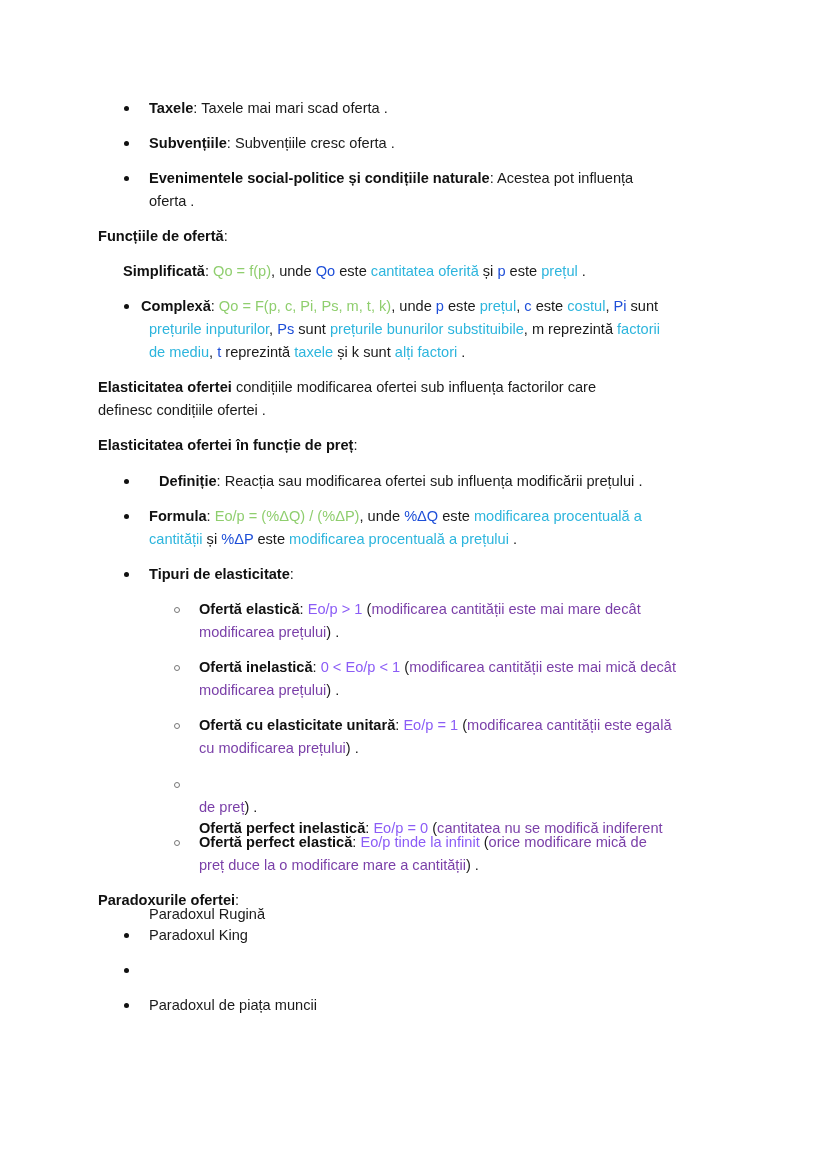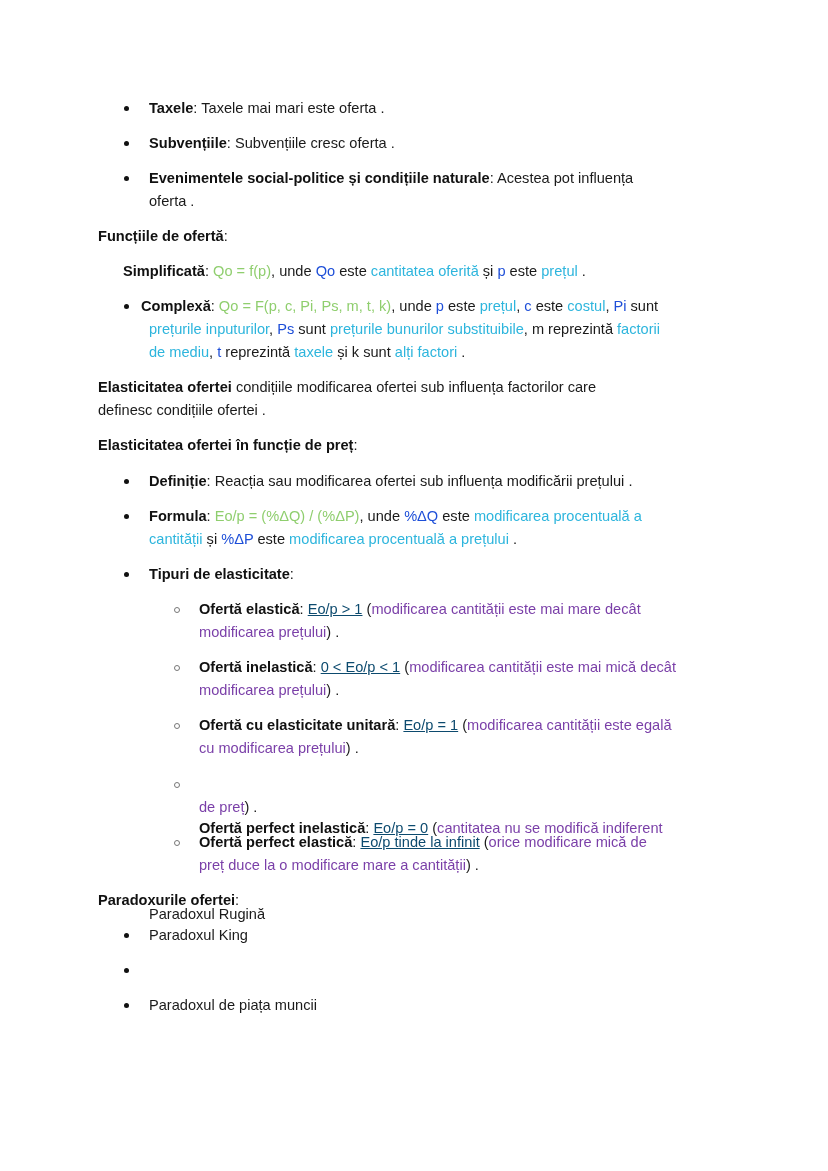--- a/index.html
+++ b/index.html
@@ -5,28 +5,28 @@
   html, body { margin:0; padding:0; background:#ffffff; }
   body { width:828px; height:1171px; position:relative; overflow:hidden;
          font-family:"Liberation Sans", sans-serif; font-size:14.6px; color:#1a1a1a; }
   .line { position:absolute; white-space:nowrap; line-height:23px; }
   .bullet { position:absolute; width:5px; height:5px; border-radius:50%; background:#111; }
   .circ { position:absolute; width:6px; height:6px; border-radius:50%; border:1px solid #777; box-sizing:border-box; }
   b { font-weight:bold; color:#111; }
   .g { color:#8fce6e; }   
   .m { color:#1d4ed8; }   
   .c { color:#2db5dd; }   
-  .r { color:#0c4a6e;text-decoration:underline; }   
+  .r { color:#8b5cf6; }   
   .p { color:#7a3fa8; }   
 </style>
 </head>
 <body>
 
 <span class="bullet" style="left:124px;top:106px"></span>
-<div class="line" style="left:149px;top:97px"><b>Taxele</b><span>: </span><span>Taxele mai mari este oferta .</span></div>
+<div class="line" style="left:149px;top:97px"><b>Taxele</b><span>: </span><span>Taxele mai mari scad oferta .</span></div>
 
 <span class="bullet" style="left:124px;top:141px"></span>
 <div class="line" style="left:149px;top:132px"><b>Subvențiile</b><span>: </span><span>Subvențiile cresc oferta .</span></div>
 
 <span class="bullet" style="left:124px;top:176px"></span>
 <div class="line" style="left:149px;top:167px"><b>Evenimentele social-politice și condițiile naturale</b><span>: </span><span>Acestea pot influența</span></div>
 <div class="line" style="left:149px;top:190px"><span>oferta .</span></div>
 
 <div class="line" style="left:98px;top:225px"><b>Funcțiile de ofertă</b><span>:</span></div>
 
@@ -36,21 +36,21 @@
 <div class="line" style="left:141px;top:295px"><b>Complexă</b><span>: </span><span class="g">Qo = F(p, c, Pi, Ps, m, t, k)</span><span>, unde </span><span class="m">p</span><span> este </span><span class="c">prețul</span><span>, </span><span class="m">c</span><span> este </span><span class="c">costul</span><span>, </span><span class="m">Pi</span><span> sunt</span></div>
 <div class="line" style="left:149px;top:318px"><span class="c">prețurile inputurilor</span><span>, </span><span class="m">Ps</span><span> sunt </span><span class="c">prețurile bunurilor substituibile</span><span>, m reprezintă </span><span class="c">factorii</span></div>
 <div class="line" style="left:149px;top:341px"><span class="c">de mediu</span><span>, </span><span class="m">t</span><span> reprezintă </span><span class="c">taxele</span><span> și k sunt </span><span class="c">alți factori</span><span> .</span></div>
 
 <div class="line" style="left:98px;top:376px"><b>Elasticitatea ofertei</b><span> condițiile modificarea ofertei sub influența factorilor care</span></div>
 <div class="line" style="left:98px;top:399px"><span>definesc condițiile ofertei .</span></div>
 
 <div class="line" style="left:98px;top:434px"><b>Elasticitatea ofertei în funcție de preț</b><span>:</span></div>
 
 <span class="bullet" style="left:124px;top:479px"></span>
-<div class="line" style="left:149px;top:470px"><b>Definiție</b><span>: </span><span>Reacția sau modificarea ofertei sub influența modificării prețului .</span></div>
+<div class="line" style="left:159px;top:470px"><b>Definiție</b><span>: </span><span>Reacția sau modificarea ofertei sub influența modificării prețului .</span></div>
 
 <span class="bullet" style="left:124px;top:514px"></span>
 <div class="line" style="left:149px;top:505px"><b>Formula</b><span>: </span><span class="g">Eo/p = (%ΔQ) / (%ΔP)</span><span>, unde </span><span class="m">%ΔQ</span><span> este </span><span class="c">modificarea procentuală a</span></div>
 <div class="line" style="left:149px;top:528px"><span class="c">cantității</span><span> și </span><span class="m">%ΔP</span><span> este </span><span class="c">modificarea procentuală a prețului</span><span> .</span></div>
 
 <span class="bullet" style="left:124px;top:572px"></span>
 <div class="line" style="left:149px;top:563px"><b>Tipuri de elasticitate</b><span>:</span></div>
 
 <span class="circ" style="left:174px;top:607px"></span>
 <div class="line" style="left:199px;top:598px"><b>Ofertă elastică</b><span>: </span><span class="r">Eo/p &gt; 1</span><span> (</span><span class="p">modificarea cantității este mai mare decât</span></div>

